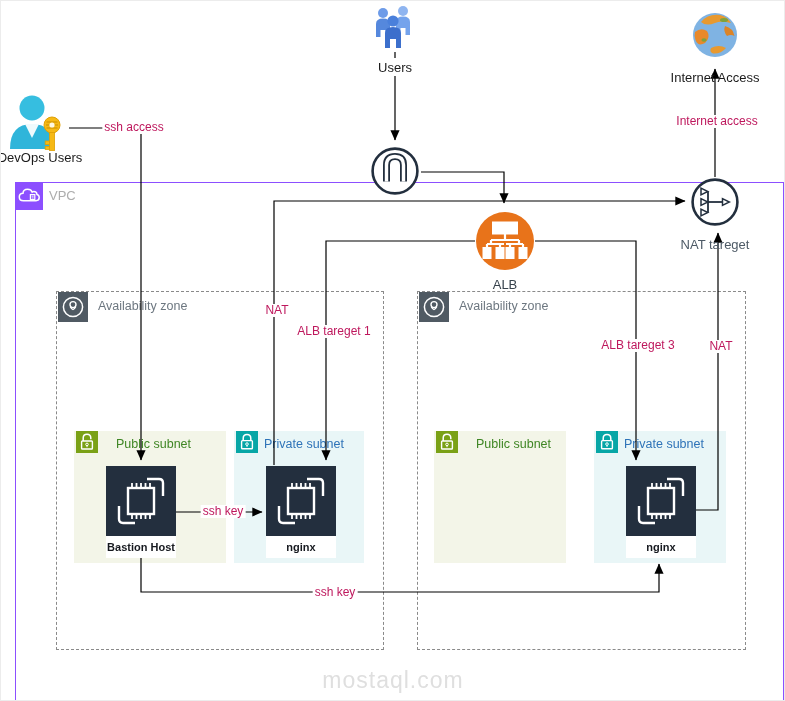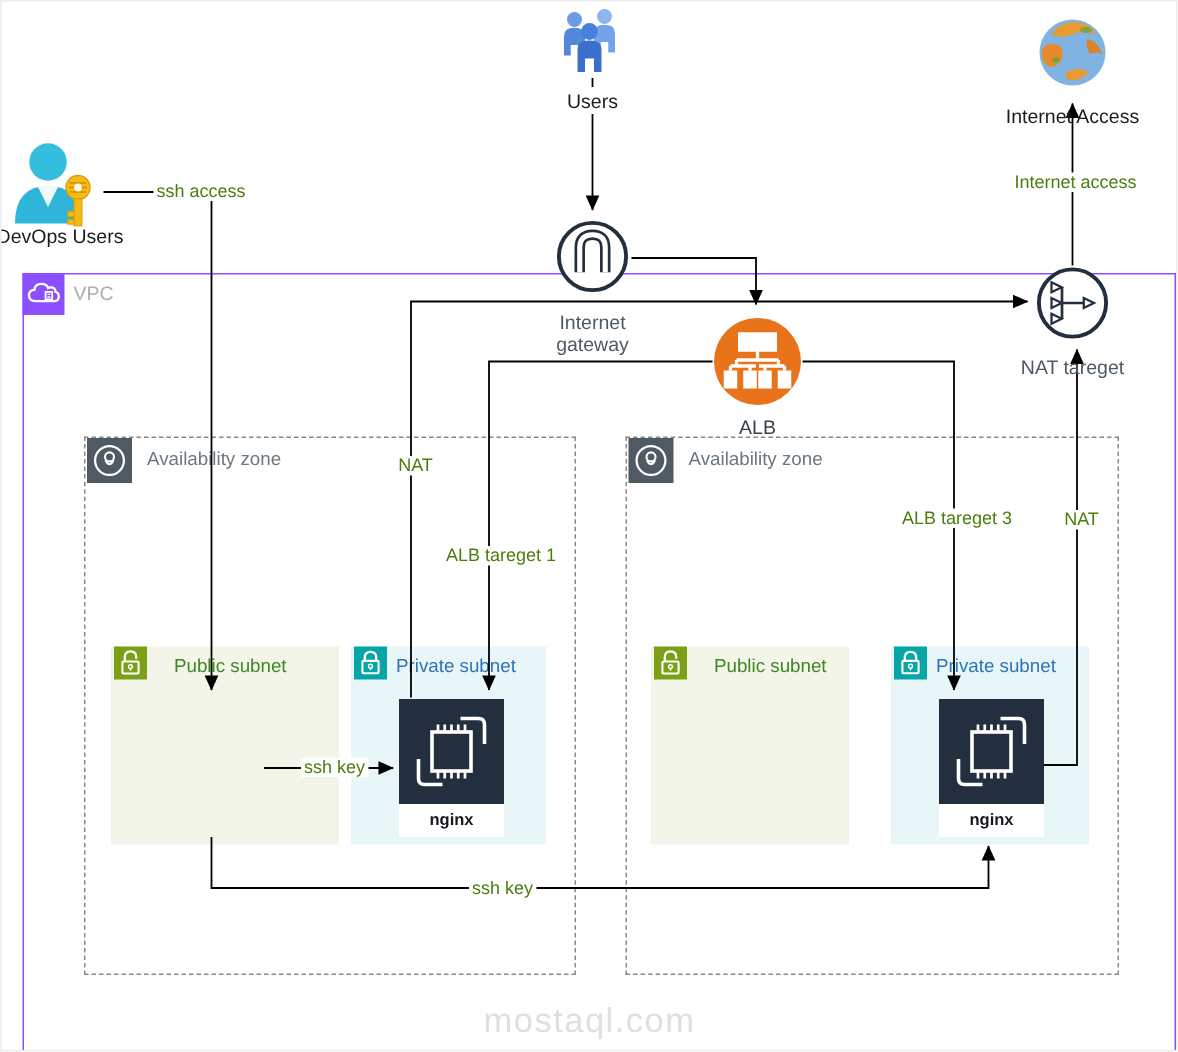--- a/index.html
+++ b/index.html
@@ -29,21 +29,21 @@
   .sn-badge.priv{background:#07A6A6;}
   .sn-label{left:30px;top:6px;font-size:12.5px;white-space:nowrap;}
   .sn-label.pub{color:#3F8624;margin-left:12px;}
   .sn-label.priv{color:#2E73B8;}
   
   .ec2{width:70px;}
   .ec2 .box{width:70px;height:70px;background:#232F3E;}
   .ec2 .cap{width:70px;height:22px;background:#fff;display:flex;align-items:center;justify-content:center;
             font-size:11px;font-weight:bold;color:#16191F;white-space:nowrap;}
   
-  .edge-lbl{font-size:12px;color:#4d7c0f;background:#fff;padding:0 2px;transform:translateX(-50%);white-space:nowrap;line-height:1.1;}
+  .edge-lbl{font-size:12px;color:#be185d;background:#fff;padding:0 2px;transform:translateX(-50%);white-space:nowrap;line-height:1.1;}
   .node-lbl{font-size:13px;color:#1B1B1B;transform:translateX(-50%);text-align:center;white-space:nowrap;}
   .gw-lbl{color:#4D5A66;}
   .wrap2{white-space:normal;width:72px;line-height:1.18;}
   
   .wm-ar{left:392px;top:622px;transform:translateX(-50%);font-size:38px;font-weight:bold;color:#DCDCDC;}
   .wm-en{left:392px;top:666px;transform:translateX(-50%);font-size:23px;color:#DFDFDF;letter-spacing:1px;}
   svg{display:block;}
   #wires{left:0;top:0;pointer-events:none;}
 </style>
 </head>
@@ -86,20 +86,36 @@
     <div class="abs sn-badge pub">
       <svg width="22" height="22" viewBox="0 0 22 22">
         <path d="M7.2,10 V7 Q7.2,3.2 11,3.2 Q14.8,3.2 14.8,7 V8.2" fill="none" stroke="#fff" stroke-width="1.5"></path>
         <rect x="5.6" y="10" width="10.8" height="8" rx="0.8" fill="none" stroke="#fff" stroke-width="1.4"></rect>
         <circle cx="11" cy="13.4" r="1.3" fill="none" stroke="#fff" stroke-width="1"></circle>
         <path d="M11,14.6 V16.2" stroke="#fff" stroke-width="1"></path>
       </svg>
     </div>
     <div class="abs sn-label pub">Public subnet</div>
 
+    <div class="abs ec2" style="left:32px;top:35px;">
+      <div class="box">
+        <svg width="70" height="70" viewBox="0 0 70 70">
+          <g stroke="#fff" fill="none" stroke-width="2.4">
+            <path d="M41,13 H53 Q57,13 57,17 V30"></path>
+            <path d="M29,57 H17 Q13,57 13,53 V40"></path>
+            <rect x="22" y="22" width="26" height="26"></rect>
+          </g>
+          <g stroke="#fff" stroke-width="1.8">
+            <path d="M26,17 V22 M30.5,17 V22 M35,17 V22 M39.5,17 V22 M44,17 V22"></path>
+            <path d="M26,48 V53 M30.5,48 V53 M35,48 V53 M39.5,48 V53 M44,48 V53"></path>
+          </g>
+        </svg>
+      </div>
+      <div class="cap">Bastion Host</div>
+    </div>
   </div>
 
   <div class="abs subnet sn-priv sn1q">
     <div class="abs sn-badge priv">
       <svg width="22" height="22" viewBox="0 0 22 22">
         <path d="M7.2,9.6 V7.4 Q7.2,3.6 11,3.6 Q14.8,3.6 14.8,7.4 V9.6" fill="none" stroke="#fff" stroke-width="1.5"></path>
         <rect x="5.6" y="9.6" width="10.8" height="8.2" rx="0.8" fill="none" stroke="#fff" stroke-width="1.4"></rect>
         <circle cx="11" cy="13.1" r="1.3" fill="none" stroke="#fff" stroke-width="1"></circle>
         <path d="M11,14.3 V15.9" stroke="#fff" stroke-width="1"></path>
       </svg>
@@ -262,27 +278,26 @@
         <rect x="20.5" y="36" width="9" height="12"></rect>
         <rect x="30.5" y="36" width="9" height="12"></rect>
         <rect x="43.5" y="36" width="9" height="12"></rect>
       </g>
     </svg>
   </div>
 
   <div class="abs node-lbl" style="left:394px;top:59px;">Users</div>
   <div class="abs node-lbl" style="left:714px;top:69px;">Internet Access</div>
   <div class="abs node-lbl" style="left:39px;top:149px;">DevOps Users</div>
-  <div class="abs node-lbl gw-lbl wrap2" style="left:394px;top:206px;">Internet gateway</div>
   <div class="abs node-lbl" style="left:504px;top:276px;color:#37424C;">ALB</div>
   <div class="abs node-lbl gw-lbl" style="left:714px;top:236px;">NAT tareget</div>
 
   <div class="abs edge-lbl" style="left:133px;top:120px;">ssh access</div>
   <div class="abs edge-lbl" style="left:276px;top:303px;">NAT</div>
-  <div class="abs edge-lbl" style="left:333px;top:363px;">ALB tareget 1</div>
+  <div class="abs edge-lbl" style="left:333px;top:324px;">ALB tareget 1</div>
   <div class="abs edge-lbl" style="left:637px;top:338px;">ALB tareget 3</div>
   <div class="abs edge-lbl" style="left:720px;top:339px;">NAT</div>
   <div class="abs edge-lbl" style="left:716px;top:114px;">Internet access</div>
   <div class="abs edge-lbl" style="left:222px;top:504px;">ssh key</div>
   <div class="abs edge-lbl" style="left:334px;top:585px;">ssh key</div>
 
   <div class="abs wm-en">mostaql.com</div>
 
 </div>
 

